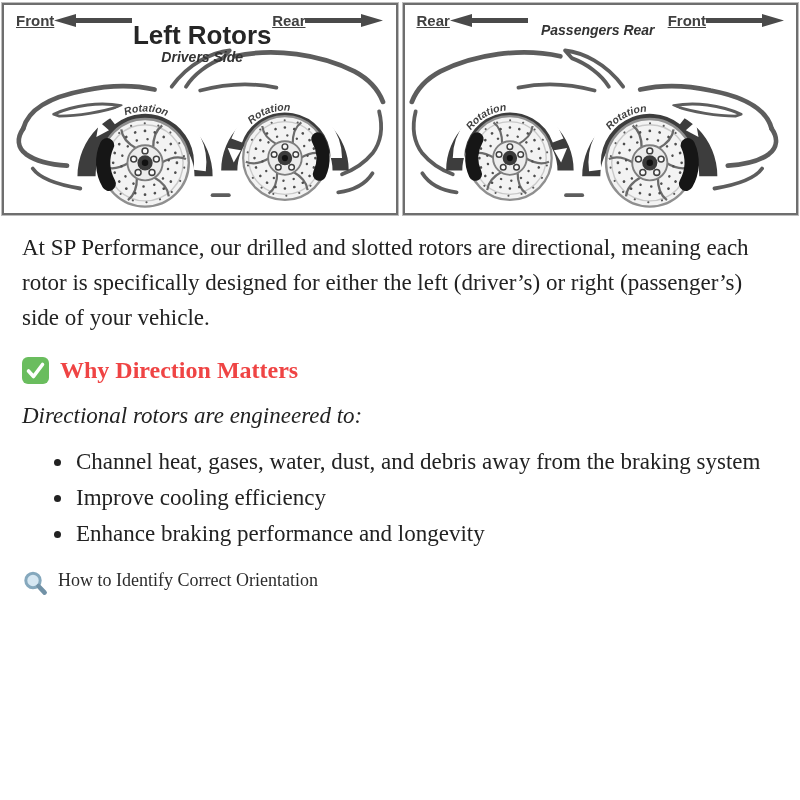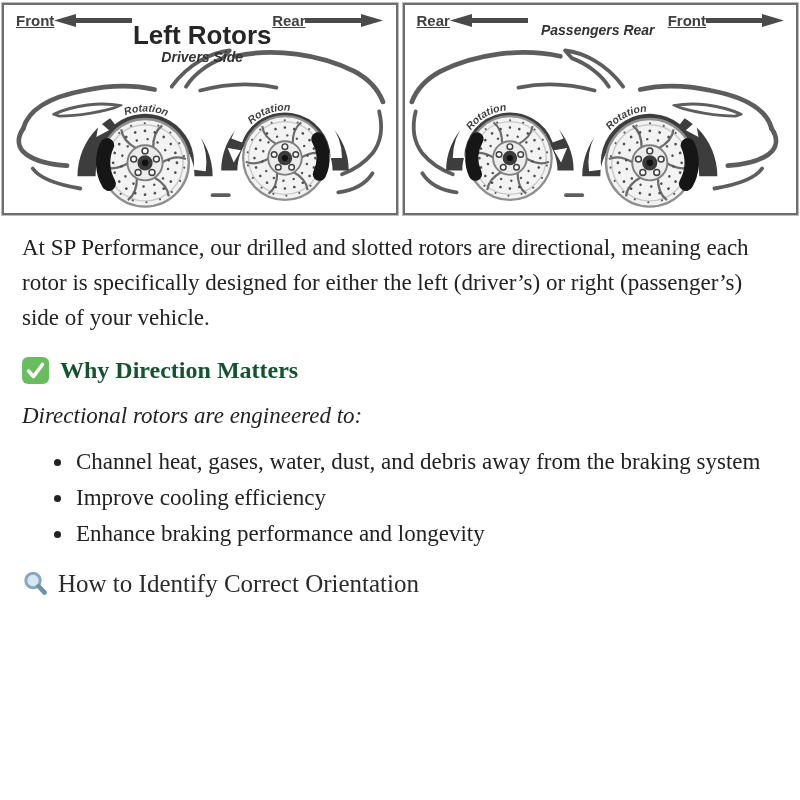--- a/index.html
+++ b/index.html
@@ -14,22 +14,22 @@
   .panel-title{font-family:"Liberation Sans",sans-serif;font-weight:bold;font-size:26px;line-height:1.05;color:#262626;}
   .panel-subtitle{font-family:"Liberation Sans",sans-serif;font-weight:bold;font-style:italic;font-size:14px;color:#333;}
   .dir{display:flex;margin-top:3px;}
   .dir-text{font-family:"Liberation Sans",sans-serif;font-weight:bold;font-size:15px;color:#414141;text-decoration:underline;line-height:1;}
   .dir svg{margin-top:1px;display:block;}
   .rot-txt{font-family:"Liberation Sans",sans-serif;font-style:italic;font-weight:bold;font-size:11px;fill:#3f3f3f;letter-spacing:.4px;}
 
   
   .article{padding:13px 26px 6px 22px;font-size:23px;}
   .intro{margin:0 0 6px 0;line-height:1.53;}
-  .h2row{display:flex;align-items:center;gap:11px;margin:21px 0 15px 0;font-size:24px;font-weight:bold;color:#14532d;}
-  .h3row{display:flex;gap:9px;margin:18px 0 10px 0;font-size:25px;font-weight:normal;color:#2b2b2b;}
+  .h2row{display:flex;align-items:center;gap:11px;margin:21px 0 15px 0;font-size:24px;font-weight:bold;color:#ef4444;}
+  .h3row{display:flex;gap:9px;margin:18px 0 10px 0;font-size:18px;font-weight:normal;color:#2b2b2b;}
   .lead{margin:0 0 6px 0;line-height:1.5;font-style:italic;}
   .blist{margin:12px 0 16px 0;padding-left:44px;}
   .blist li{line-height:1.52;padding-left:2px;margin:1px 8px;}
   .check-icon{display:inline-flex;width:27px;height:27px;border-radius:6px;background:#6abd5e;align-items:center;justify-content:center;flex:0 0 auto;}
   .mag-icon{display:inline-flex;width:27px;height:27px;align-items:center;justify-content:center;flex:0 0 auto;}
 </style>
 </head>
 <body>
 
 <div class="page">

